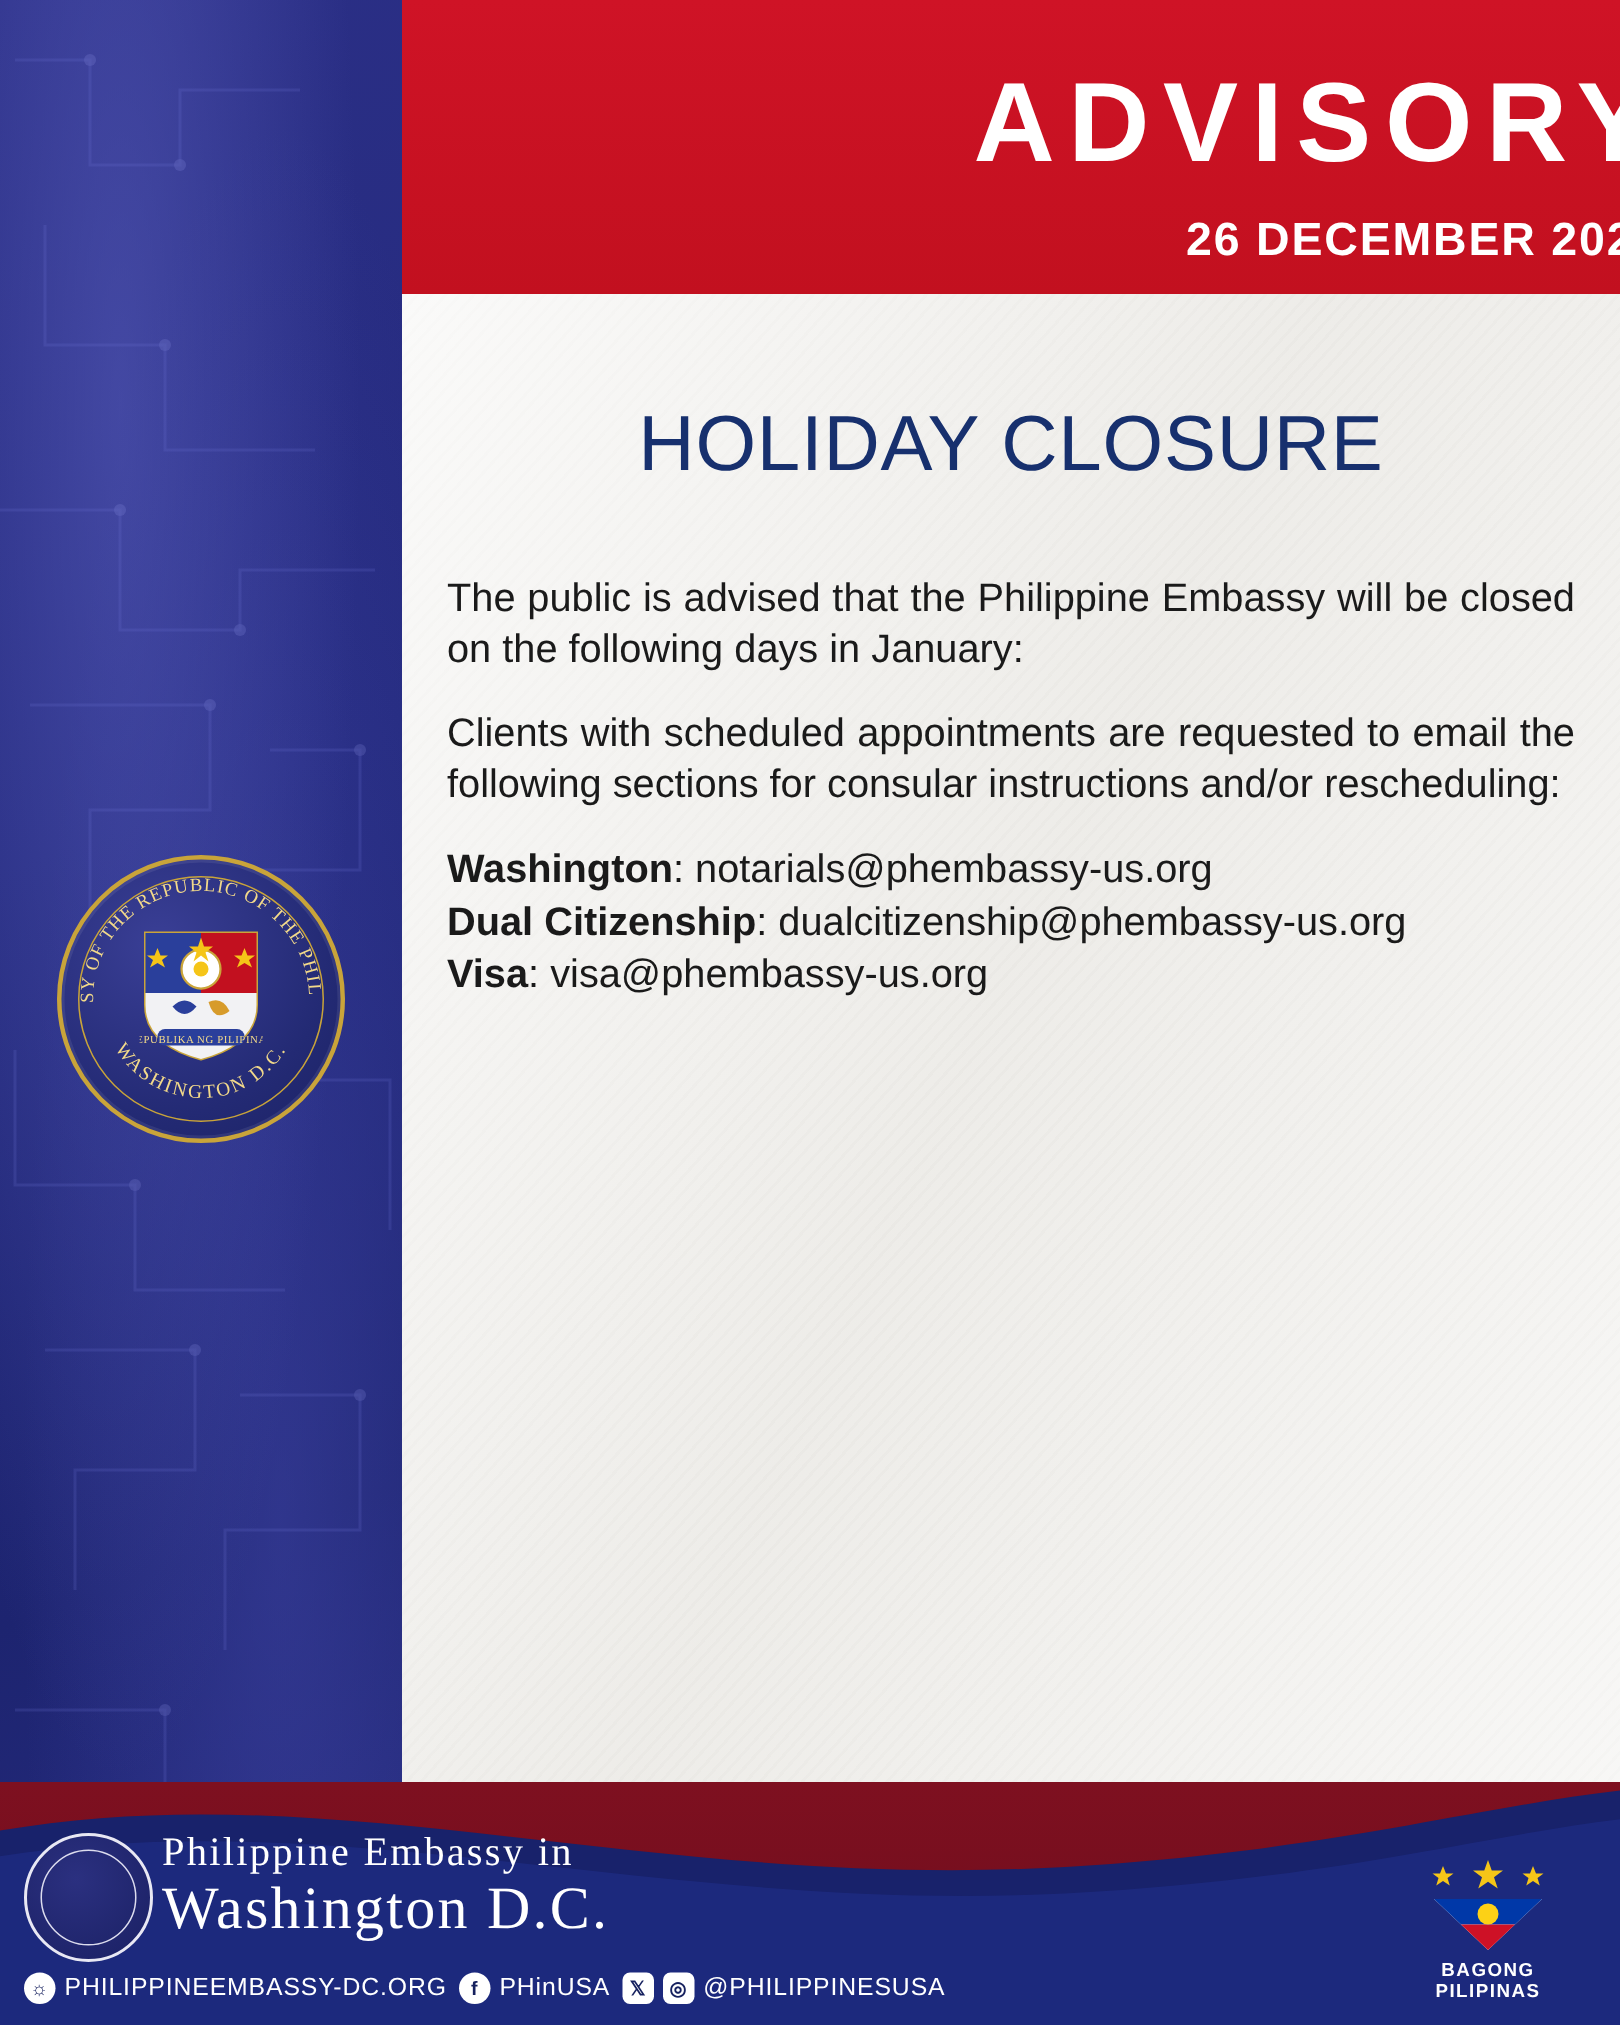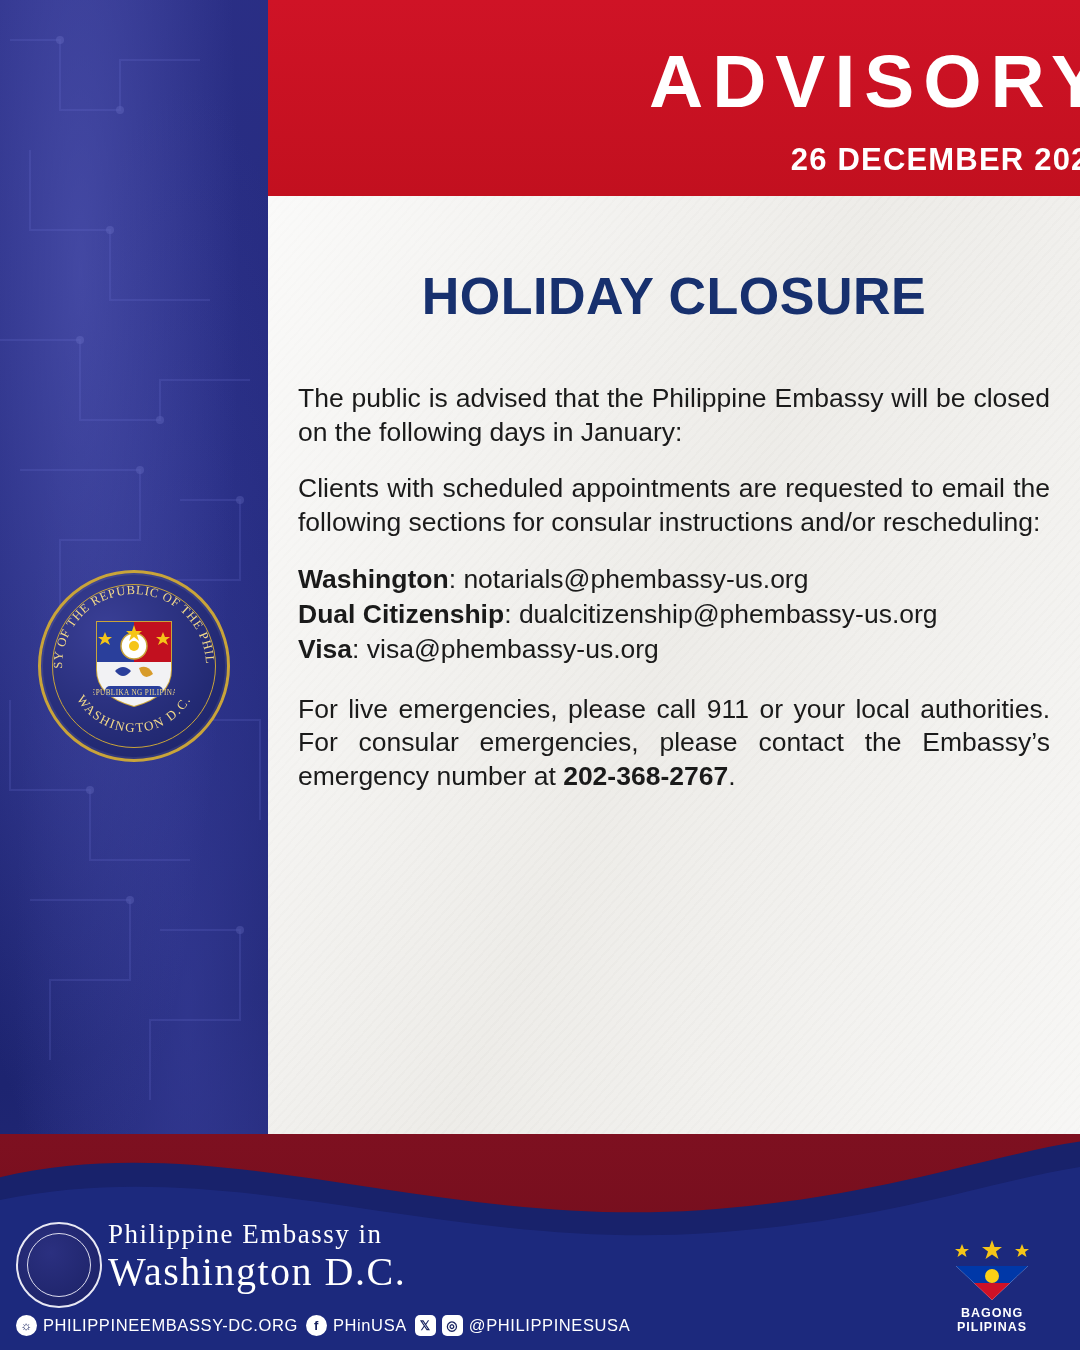--- a/index.html
+++ b/index.html
@@ -122,21 +122,21 @@
       #efeeeb;
   }
   .headline {
     position: absolute;
     left: 0;
     right: 0;
     top: 70px;
     text-align: center;
     color: #17306e;
     font-size: 52px;
-    font-weight: bold;
+    font-weight: normal;
     letter-spacing: 0.5px;
   }
   .content {
     position: absolute;
     left: 30px;
     right: 30px;
     top: 186px;
     color: #1a1a1a;
     font-size: 26.5px;
     line-height: 1.28;
@@ -163,21 +163,21 @@
     font-size: 26.5px;
   }
   .contacts b { font-weight: bold; }
 
   
   .footer {
     position: absolute;
     left: 0;
     bottom: 0;
     width: 1080px;
-    height: 216px;
+    height: 162px;
     overflow: hidden;
   }
   .footer .maroon {
     position: absolute;
     inset: 0;
     background: linear-gradient(180deg, #7e1020 0%, #6d0d1c 100%);
   }
   .footer .bluewave {
     position: absolute;
     inset: 0;
@@ -363,21 +363,20 @@
           <b>Washington</b><span>: </span><span>notarials@phembassy-us.org</span>
         </div>
         <div>
           <b>Dual Citizenship</b><span>: </span><span>dualcitizenship@phembassy-us.org</span>
         </div>
         <div>
           <b>Visa</b><span>: </span><span>visa@phembassy-us.org</span>
         </div>
       </div>
 
-      <p><span>For live emergencies, please call 911 or your local authorities. For consular emergencies, please contact the Embassy’s emergency number at </span><b>202-368-2767</b><span>.</span></p>
     </div>
   </div>
 
   <div class="footer">
     <div class="maroon"></div>
     <div class="bluewave">
       <svg viewBox="0 0 1080 170" preserveAspectRatio="none">
         <path d="M0 34 C 220 -6, 430 74, 700 60 C 880 50, 980 18, 1080 6 L1080 170 L0 170 Z" fill="#18226b"></path>
         <path d="M0 52 C 230 14, 440 92, 710 78 C 890 68, 985 38, 1080 26 L1080 170 L0 170 Z" fill="#1d2a80" opacity="0.9"></path>
       </svg>

